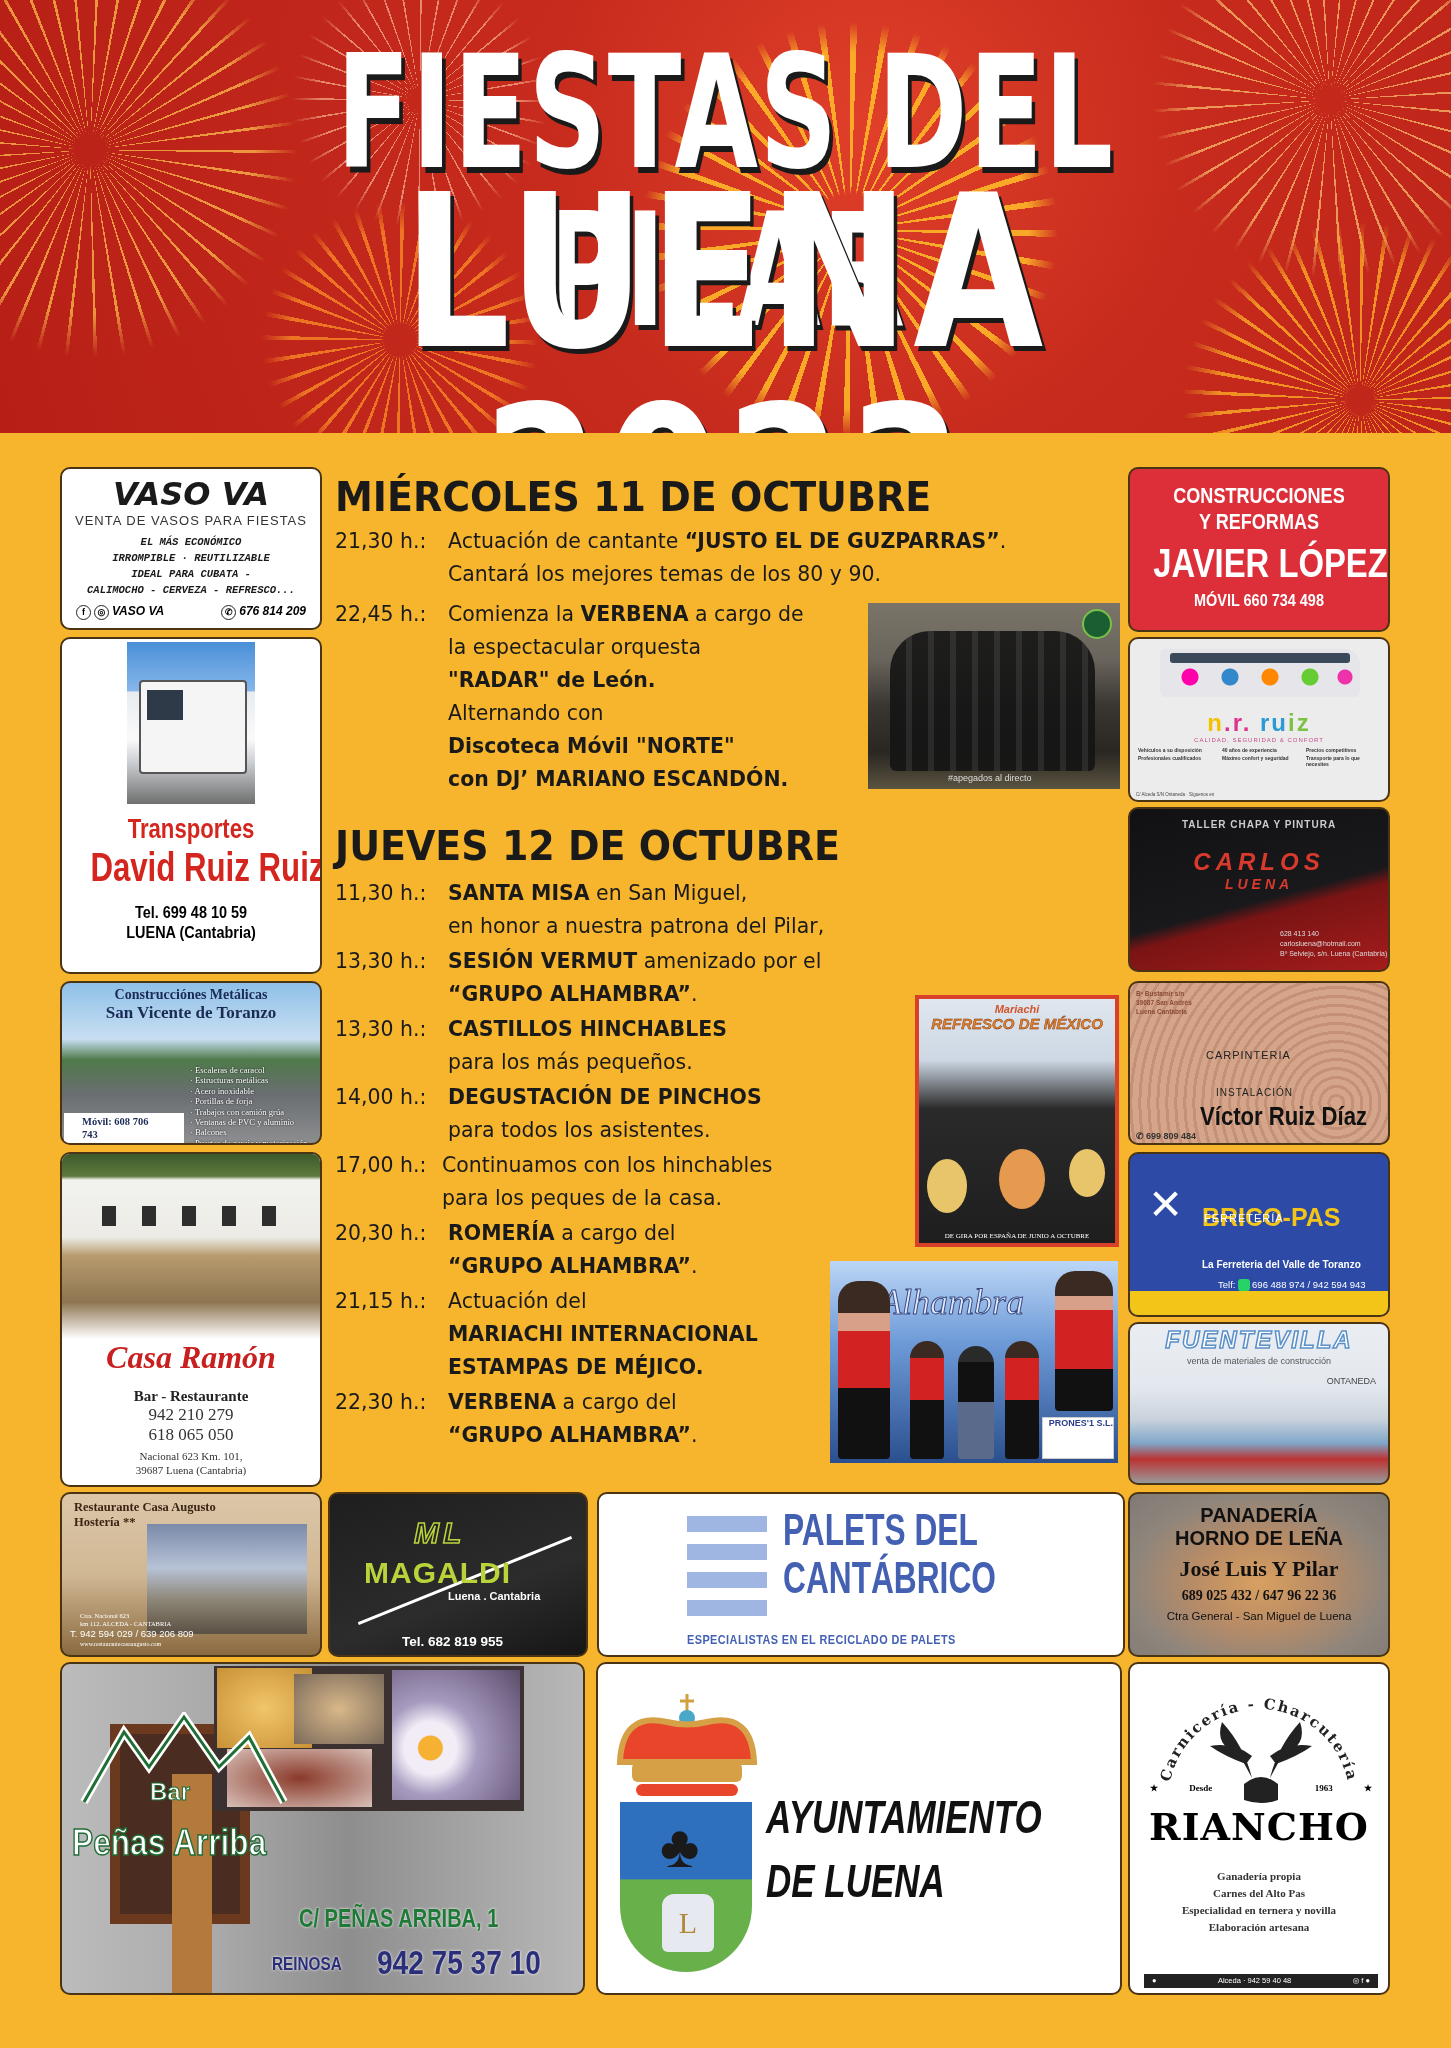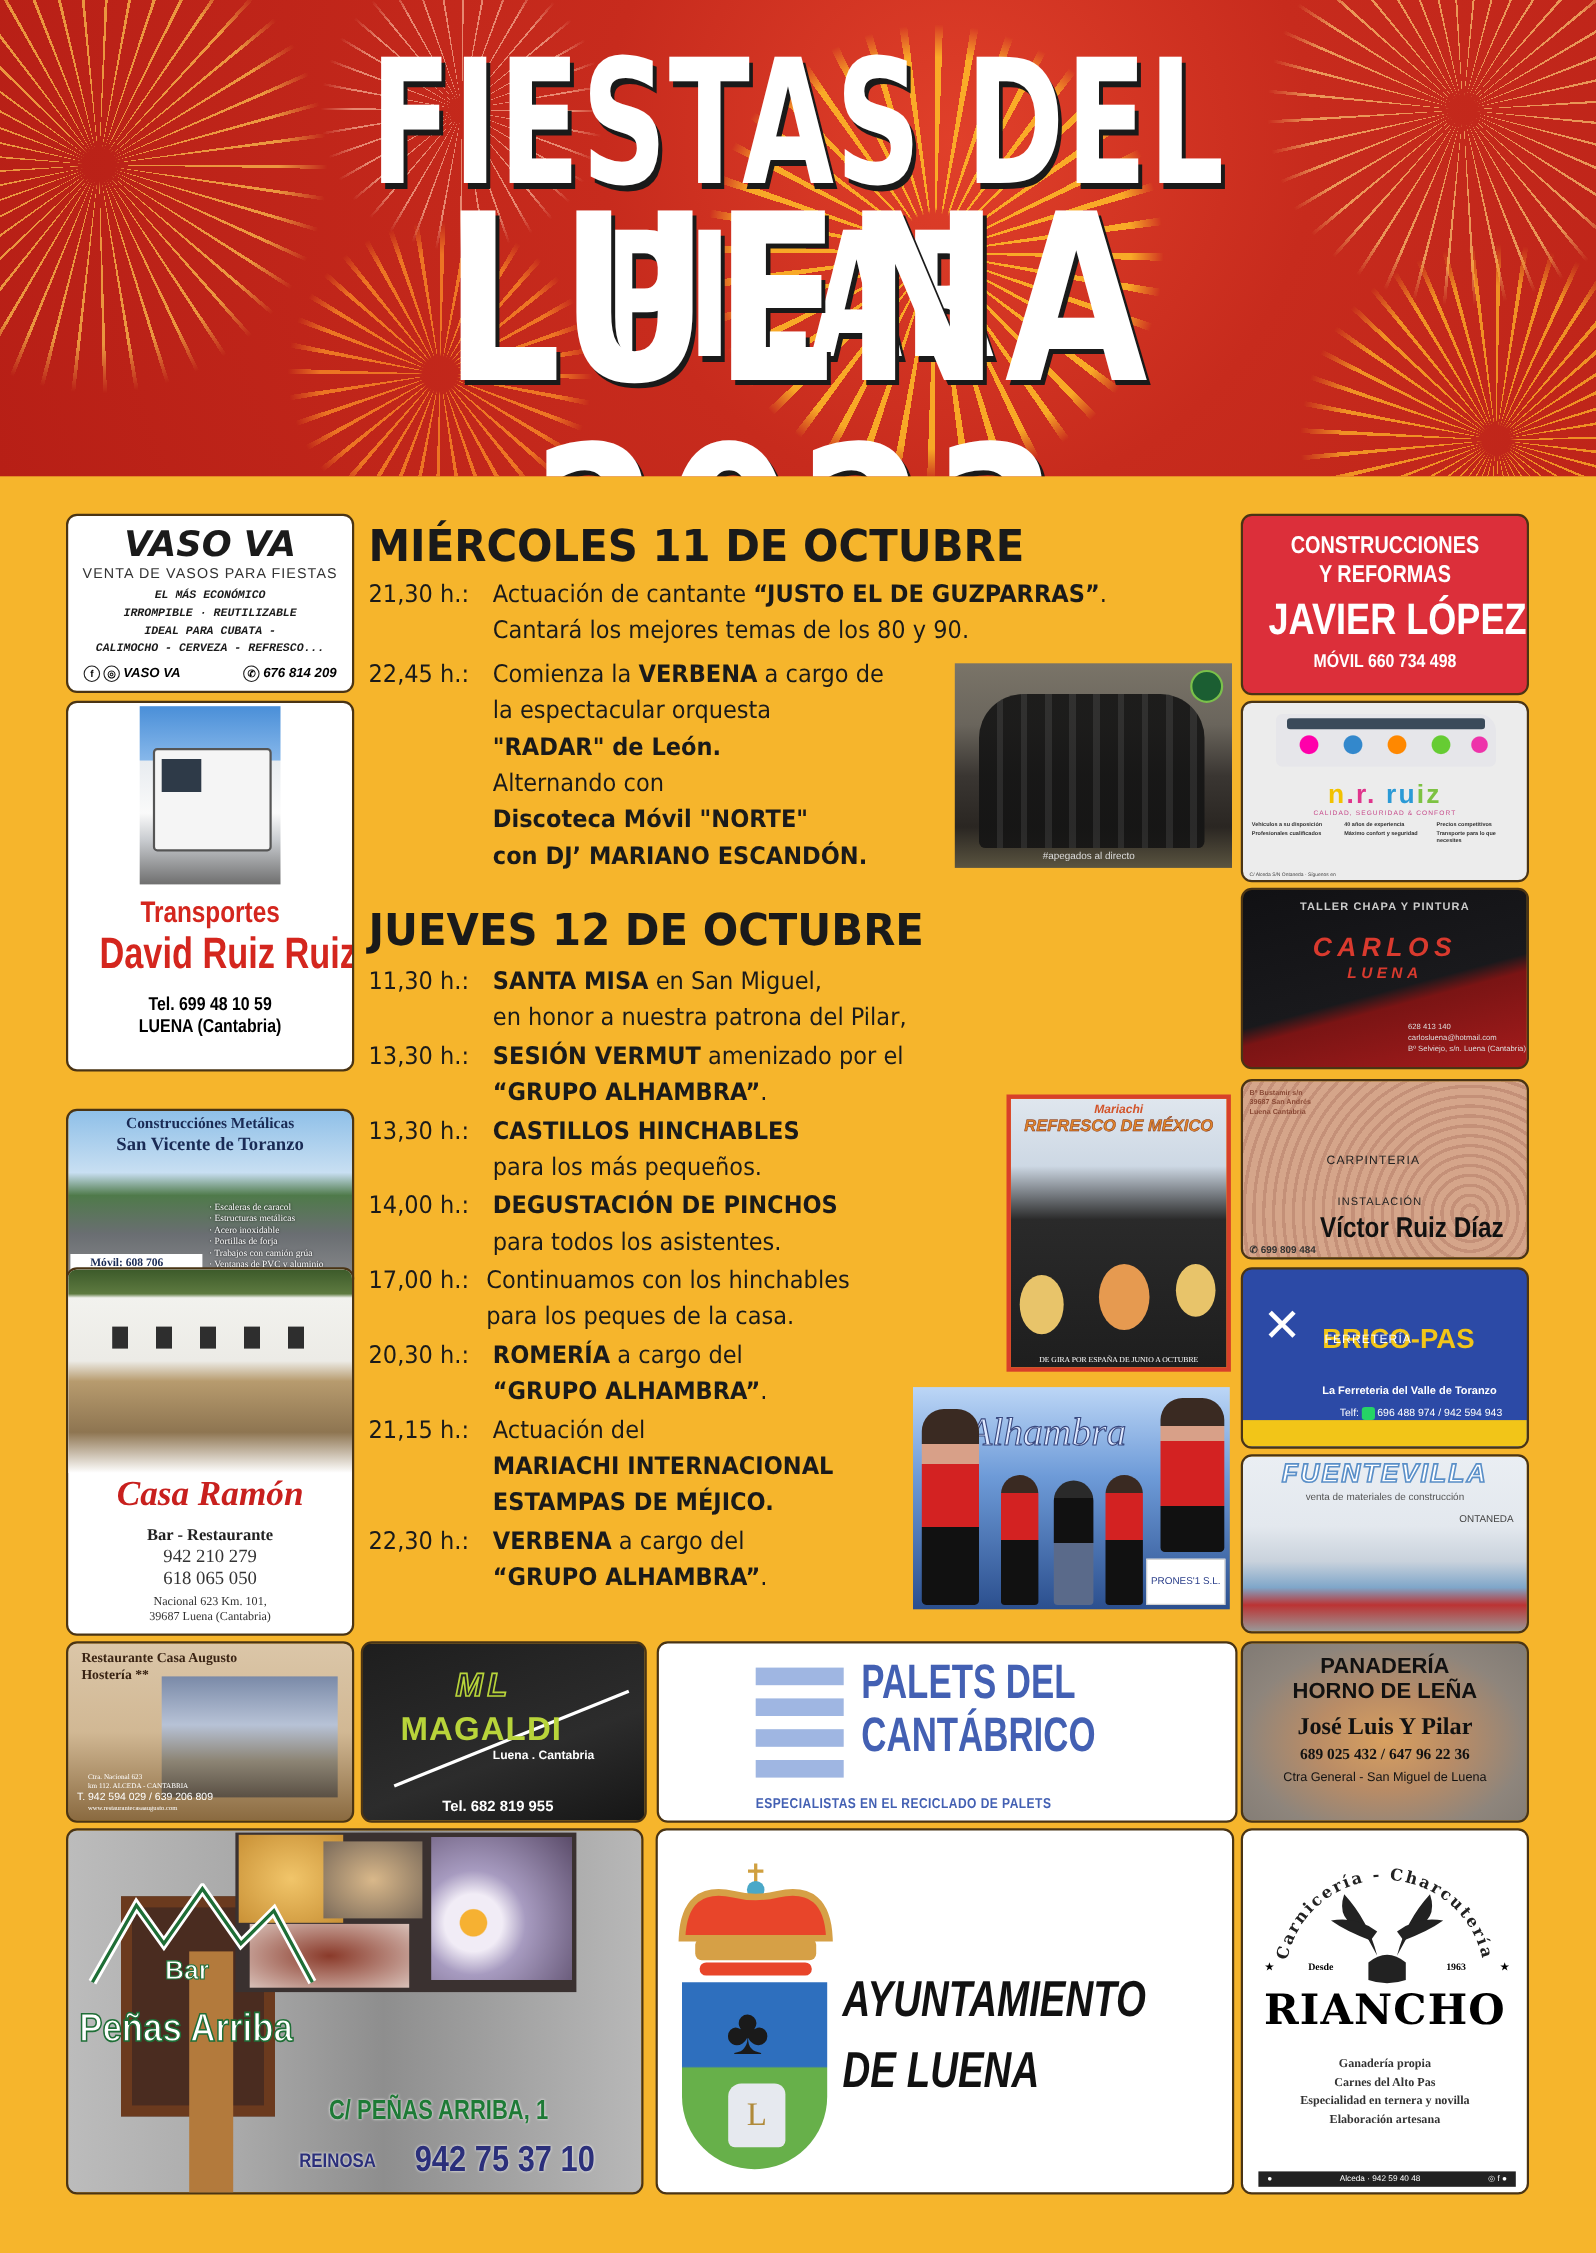--- a/index.html
+++ b/index.html
@@ -67,21 +67,21 @@
   .truck-img { margin: 3px auto 0; width: 128px; height: 162px; background: linear-gradient(#4a8fd8 0%, #86b7ea 30%, #e8ecf0 31%, #fafafa 60%, #c9ccd0 75%, #6f6f6f 100%); position: relative; }
   .truck-img::before { content:""; position:absolute; left:12px; top:38px; width:104px; height:90px; background:#f5f5f5; border:2px solid #555; border-radius:4px; }
   .truck-img::after { content:""; position:absolute; left:20px; top:48px; width:36px; height:30px; background:#2e3a48; }
   .transp .t1 { color:#d4261e; font-weight: bold; font-size: 27px; margin-top: 10px; transform: scaleX(0.82); }
   .transp .t2 { color:#d4261e; font-weight: bold; font-size: 40px; line-height: 44px; transform: scaleX(0.78); white-space: nowrap; }
   .transp .t3 { font-weight: bold; font-size: 17px; margin-top: 14px; transform: scaleX(0.85); }
   .transp .t4 { font-weight: bold; font-size: 17px; transform: scaleX(0.85); }
 
   
   .metal { left: 60px; top: 981px; width: 262px; height: 164px;
-    background: linear-gradient(180deg, #8fc0e8 0%, #c8dff2 35%, #4f7a4a 48%, #6a6e72 70%, #8d8e90 100%); margin-top: 27px; }
+    background: linear-gradient(180deg, #8fc0e8 0%, #c8dff2 35%, #4f7a4a 48%, #6a6e72 70%, #8d8e90 100%); }
   .metal .m-h1 { position:absolute; left:0; width:100%; top:4px; text-align:center; font-family:"Liberation Serif", serif; font-weight:bold; font-size:14px; color:#1a2b55; }
   .metal .m-h2 { position:absolute; left:0; width:100%; top:20px; text-align:center; font-family:"Liberation Serif", serif; font-weight:bold; font-size:17px; color:#1a2b55; }
   .metal .m-list { position:absolute; left:128px; top:82px; font-family:"Liberation Serif", serif; font-size:8.6px; line-height:10.4px; color:#fff; text-shadow:0 0 2px #000; }
   .metal .m-phones { position:absolute; left:2px; top:130px; width:120px; background:#fff; padding:2px 18px; font-family:"Liberation Serif", serif; font-weight:bold; font-size:10.5px; line-height:13px; color:#1a2b55; }
 
   
   .ramon { left: 60px; top: 1152px; width: 262px; height: 335px; text-align:center; }
   .ramon .r-img { height: 185px; background: linear-gradient(180deg, #3c5a2a 0%, #5e7a40 12%, #f2f2ee 14%, #ecebe6 45%, #b79b6e 55%, #8e7551 80%, #ffffff 100%); position: relative; }
   .ramon .r-img::before { content:""; position:absolute; left:40px; top:52px; width:180px; height:20px; background: repeating-linear-gradient(90deg, #2e2e2e 0 14px, transparent 14px 40px); }
   .ramon .r-title { font-family:"Liberation Serif", serif; font-weight: bold; font-size: 32px; color:#c8201e; margin-top: 0px; font-style: italic; }
@@ -215,21 +215,21 @@
 
   .mariachi { left: 915px; top: 995px; width: 204px; height: 252px; background: linear-gradient(180deg, #dfe6ee 0%, #cdd8e4 25%, #2a2a2a 45%, #1e1e1e 100%); border:4px solid #d8402a; }
   .mariachi .mh1 { position:absolute; left:0; width:100%; top:4px; text-align:center; font-size:11px; font-style:italic; font-weight:bold; color:#d2542a; }
   .mariachi .mh2 { position:absolute; left:0; width:100%; top:16px; text-align:center; font-size:15px; font-style:italic; font-weight:bold; color:#e0842a; -webkit-text-stroke:0.4px #7a2a10; white-space:nowrap; }
   .mariachi .guit { position:absolute; border-radius:50%; background:#e8c46a; }
   .mariachi .foot { position:absolute; left:0; width:100%; bottom:3px; text-align:center; font-family:"Liberation Serif", serif; font-size:7px; color:#fff; }
 
   .alhambra { left: 830px; top: 1261px; width: 288px; height: 202px; background: linear-gradient(180deg, #bcd6f6 0%, #6e9bd8 40%, #2b4f8e 100%); }
   .alhambra .al-t { position:absolute; left:50px; top:20px; font-family:"Liberation Serif", serif; font-size:36px; font-style:italic; color:#dfe9ff; -webkit-text-stroke:1px #3a4a80; }
   .alhambra .p { position:absolute; border-radius: 20px 20px 4px 4px; }
-  .alhambra .badge { position:absolute; right:4px; bottom:4px; width:72px; height:42px; background:#fff; border:1px solid #ccc; font-size:9px; font-weight:normal; color:#2b3f8a; text-align:center; padding-top:14px; }
+  .alhambra .badge { position:absolute; right:4px; bottom:4px; width:72px; height:42px; background:#fff; border:1px solid #ccc; font-size:9px; font-weight:bold; color:#2b3f8a; text-align:right; }
 </style>
 </head>
 <body>
 
 <div class="header">
   <div class="fw fw1"></div>
   <div class="fw fw2"></div>
   <div class="fw fw3"></div>
   <div class="fw fw4"></div>
   <div class="fw fw5"></div>

